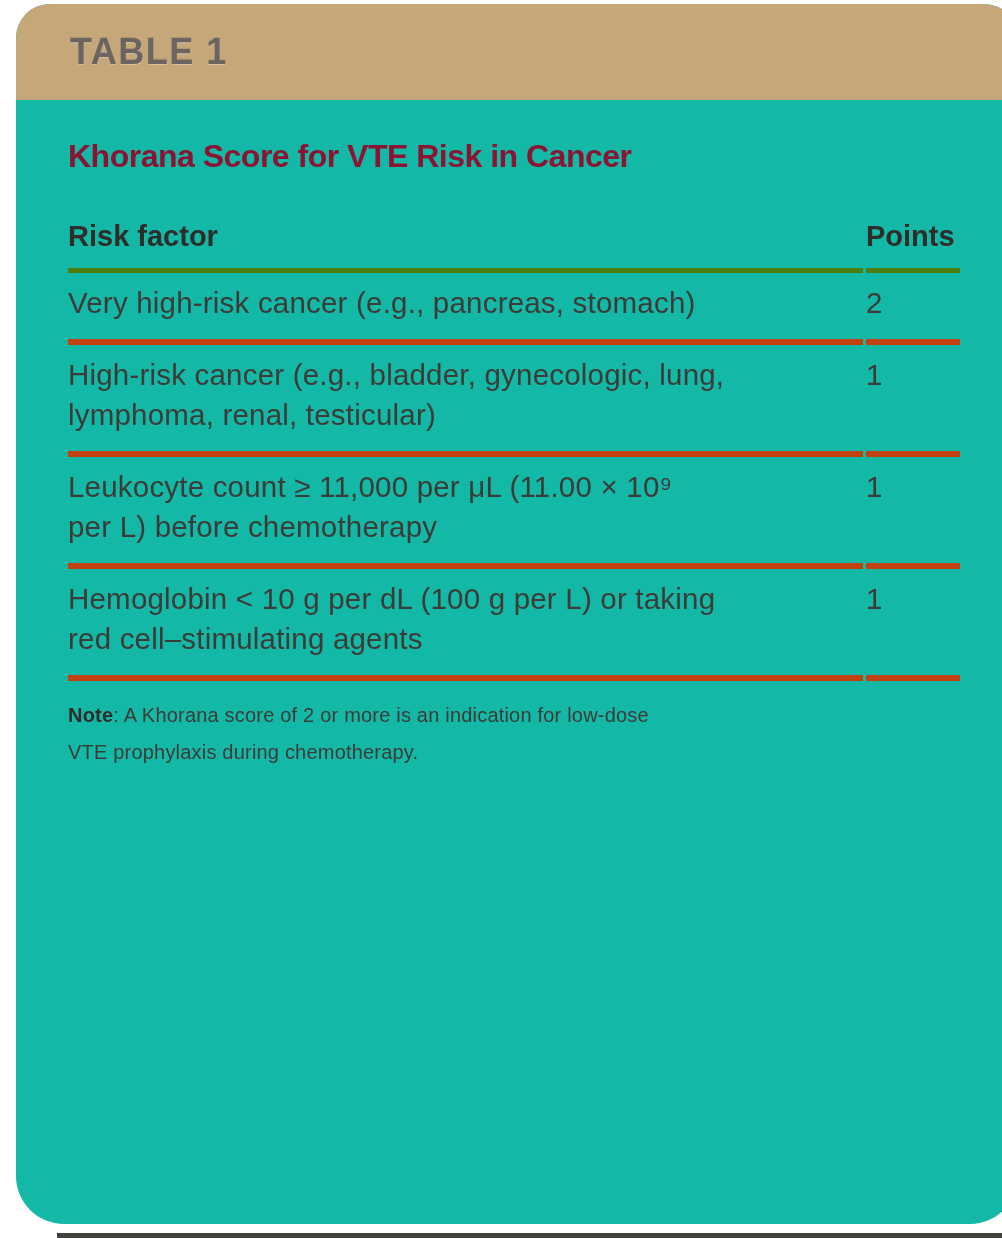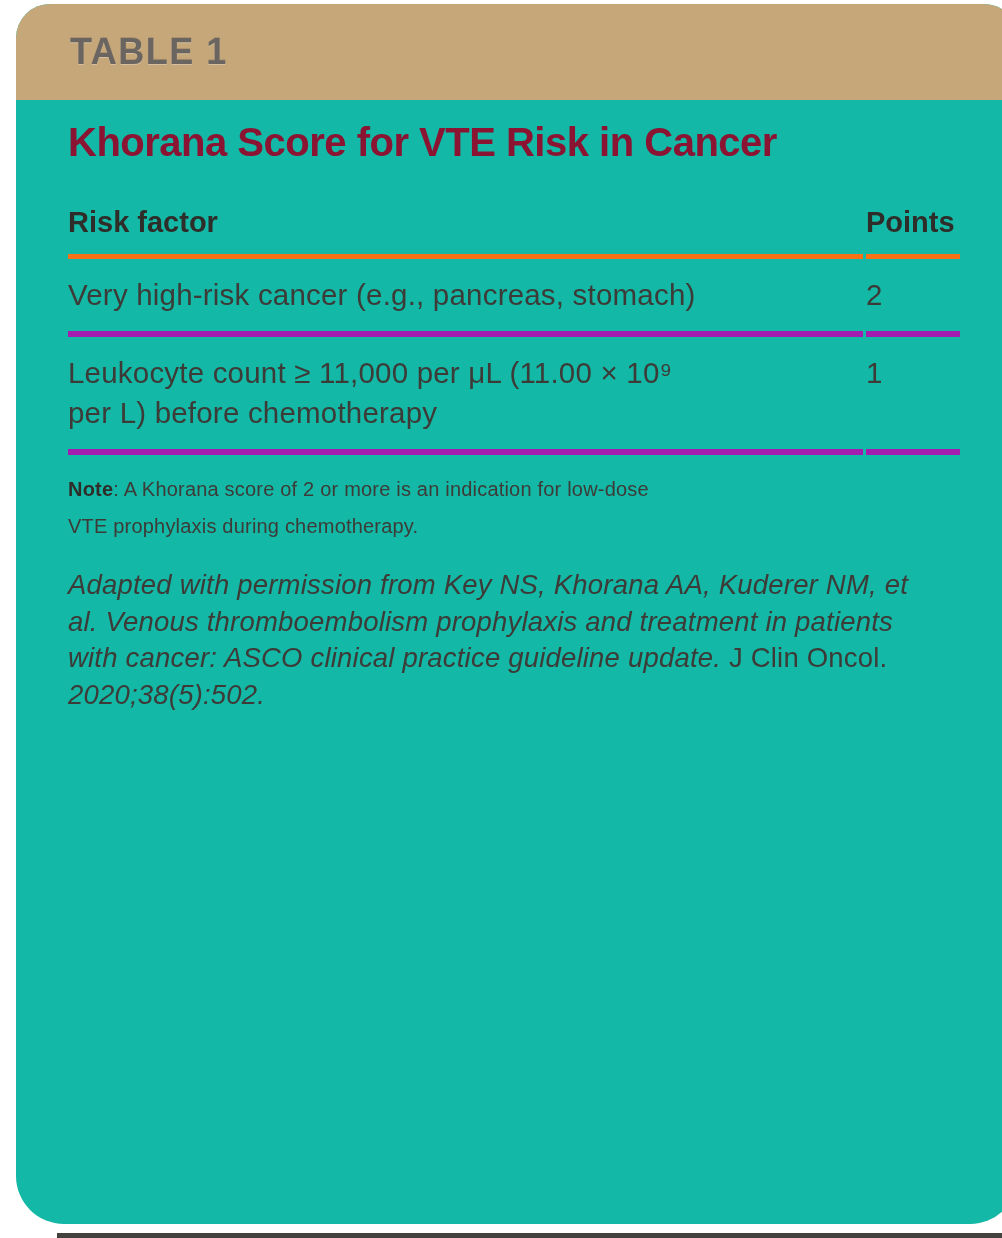--- a/index.html
+++ b/index.html
@@ -27,22 +27,22 @@
   }
   .band-label {
     font-size: 36px;
     font-weight: bold;
     color: #6a6560;
     letter-spacing: 1.5px;
     text-shadow: 0 1px 0 rgba(255,255,255,0.28), 0 -1px 0 rgba(0,0,0,0.12);
   }
   .content { padding: 0 52px; }
   .title {
-    margin-top: 20px;
-    font-size: 40px;
+    margin-top: 34px;
+    font-size: 32px;
     line-height: 44px;
     font-weight: bold;
     letter-spacing: -0.5px;
     color: #8a1432;
   }
   table.risk-table {
     margin-top: 40px;
     width: 898px;
     table-layout: fixed;
     border-collapse: separate;
@@ -51,30 +51,30 @@
   }
   col.c-factor { width: 795px; }
   col.c-points { width: 94px; }
   th {
     text-align: left;
     font-size: 29px;
     line-height: 36px;
     font-weight: bold;
     color: #2e2d29;
     padding: 0 0 14px 0;
-    border-bottom: 5px solid #f97316;
+    border-bottom: 5px solid #4d7c0f;
     vertical-align: bottom;
   }
   td {
     font-size: 29.5px;
     line-height: 40px;
     color: #3c3b37;
     letter-spacing: 0.2px;
-    padding: 16px 0 16px 0;
-    border-bottom: 6px solid #a21caf;
+    padding: 10px 0 16px 0;
+    border-bottom: 6px solid #c2410c;
     vertical-align: top;
     white-space: pre-line;
     margin-top: 16px;
   }
   .note, .abbrev, .attribution {
     font-size: 20px;
     line-height: 37px;
     color: #3c3b37;
     letter-spacing: 0.2px;
     white-space: pre-line;
@@ -116,30 +116,37 @@
           <th>Risk factor</th>
           <th>Points</th>
         </tr>
       </thead>
       <tbody>
         <tr>
           <td>Very high-risk cancer (e.g., pancreas, stomach)</td>
           <td>2</td>
         </tr>
         <tr>
+          <td>High-risk cancer (e.g., bladder, gynecologic, lung,
+lymphoma, renal, testicular)</td>
+          <td>1</td>
+        </tr>
+        <tr>
           <td>Leukocyte count ≥ 11,000 per μL (11.00 × 10⁹
 per L) before chemotherapy</td>
+          <td>1</td>
+        </tr>
+        <tr>
+          <td>Hemoglobin &lt; 10 g per dL (100 g per L) or taking
+red cell–stimulating agents</td>
           <td>1</td>
         </tr>
       </tbody>
     </table>
 
     <p class="note"><b>Note</b><span>: A Khorana score of 2 or more is an indication for low-dose
 VTE prophylaxis during chemotherapy.</span></p>
 
 
-    <p class="attribution"><span>Adapted with permission from Key NS, Khorana AA, Kuderer NM, et
-al. Venous thromboembolism prophylaxis and treatment in patients
-with cancer: ASCO clinical practice guideline update.</span> <span class="roman">J Clin Oncol.</span> <span>2020;38(5):502.</span></p>
   </div>
 </div>
 
 <div class="bottom-rule"></div>
 
 </body></html>

